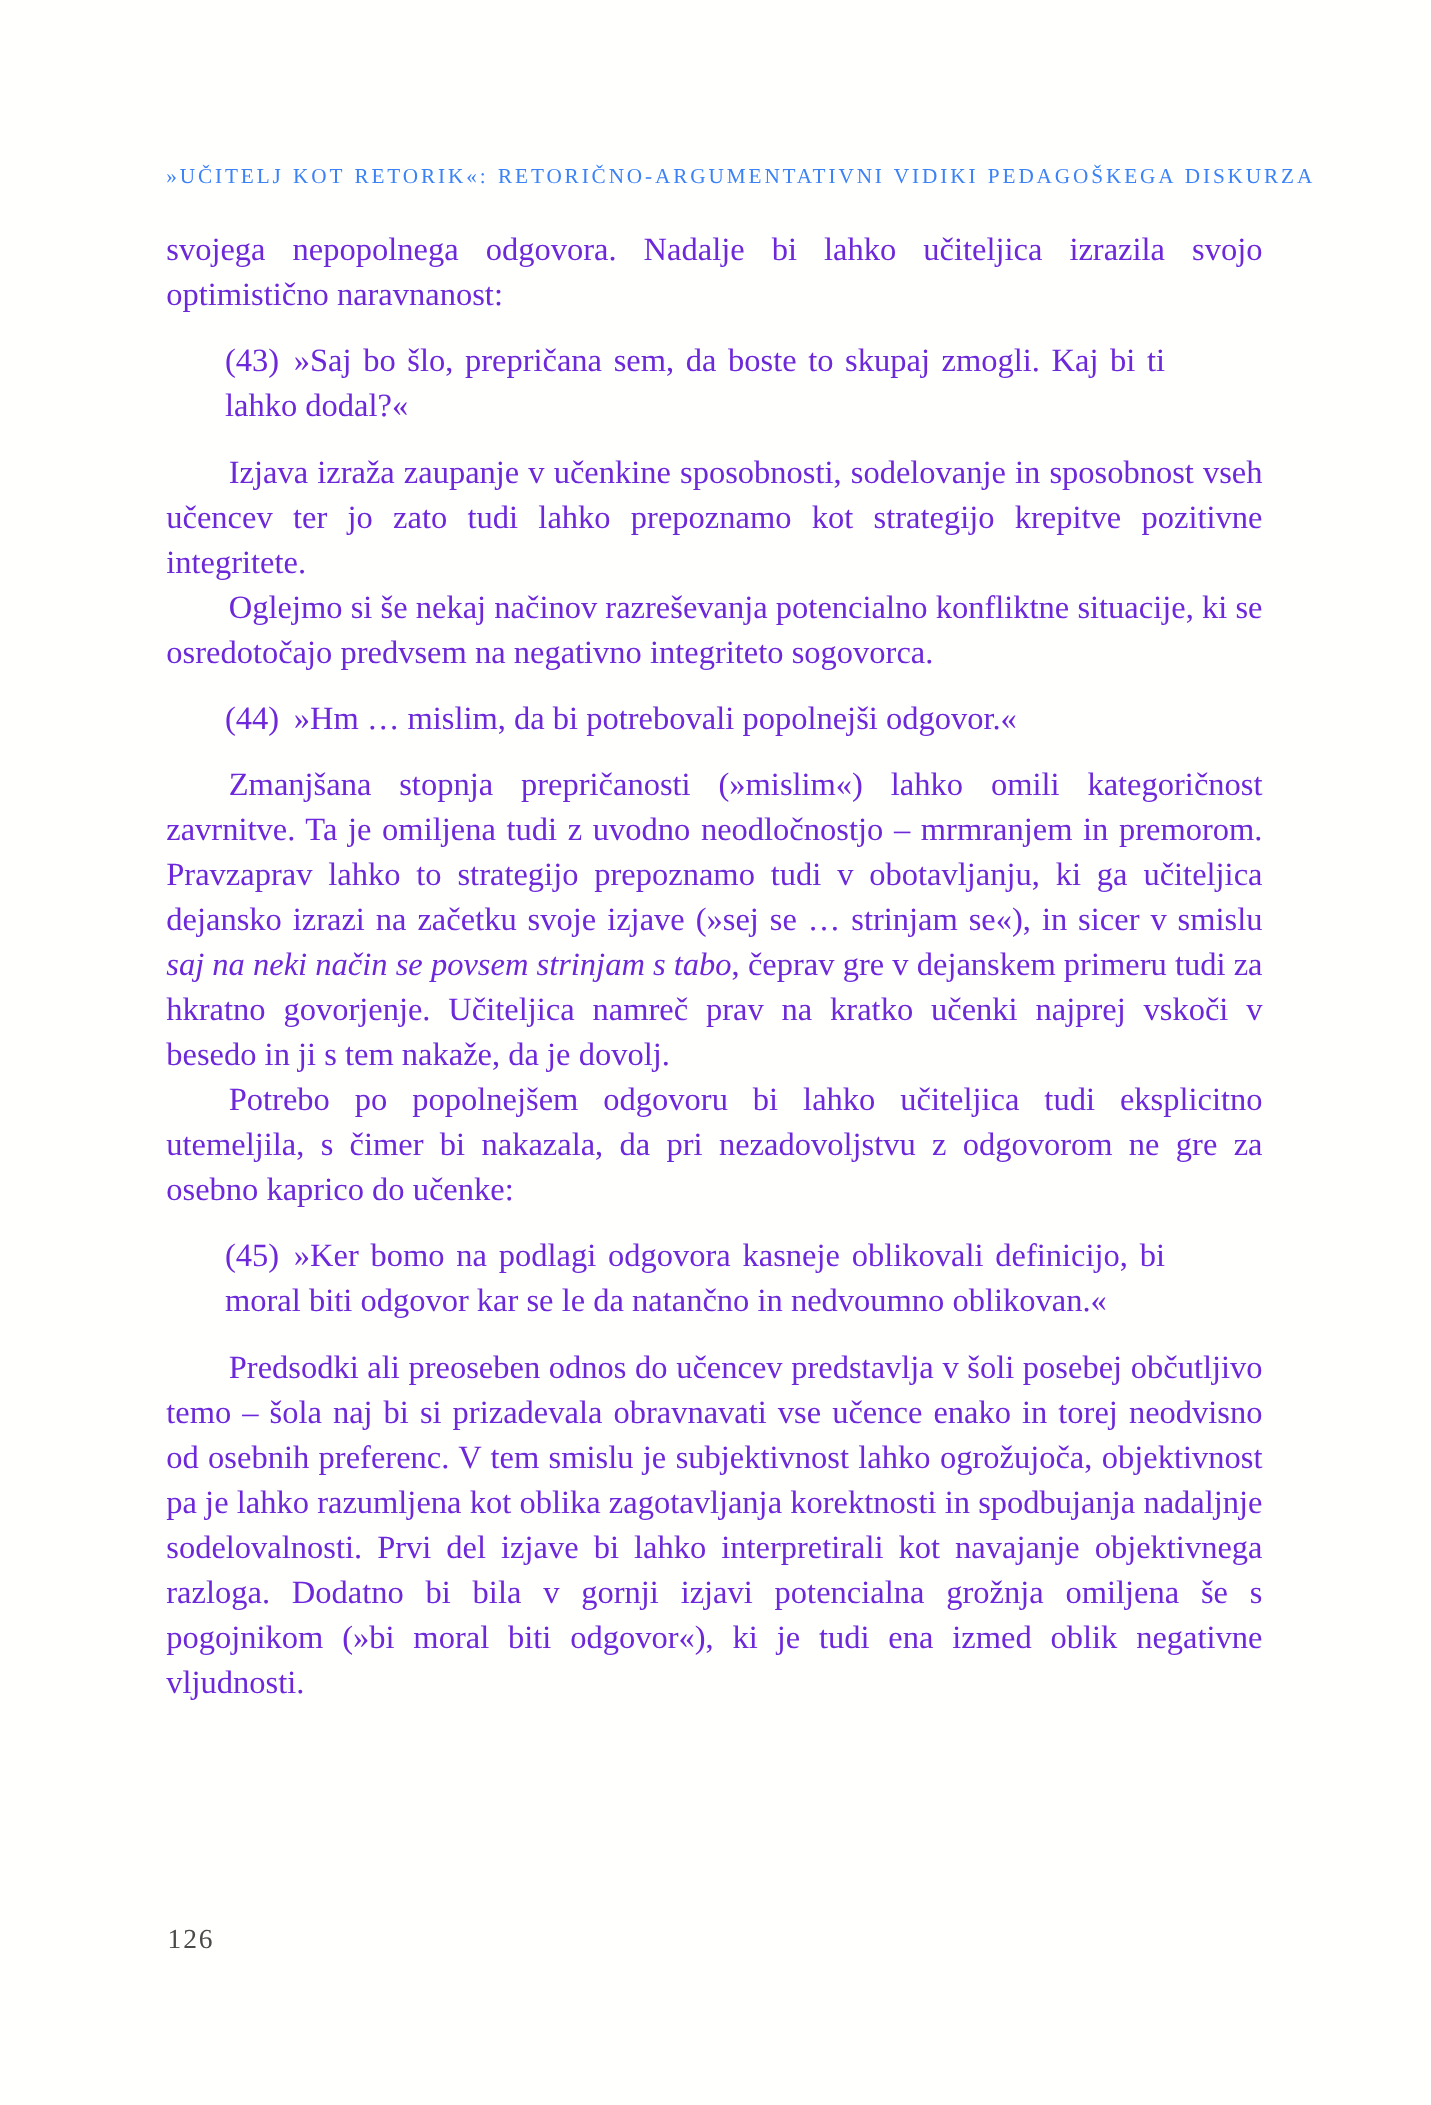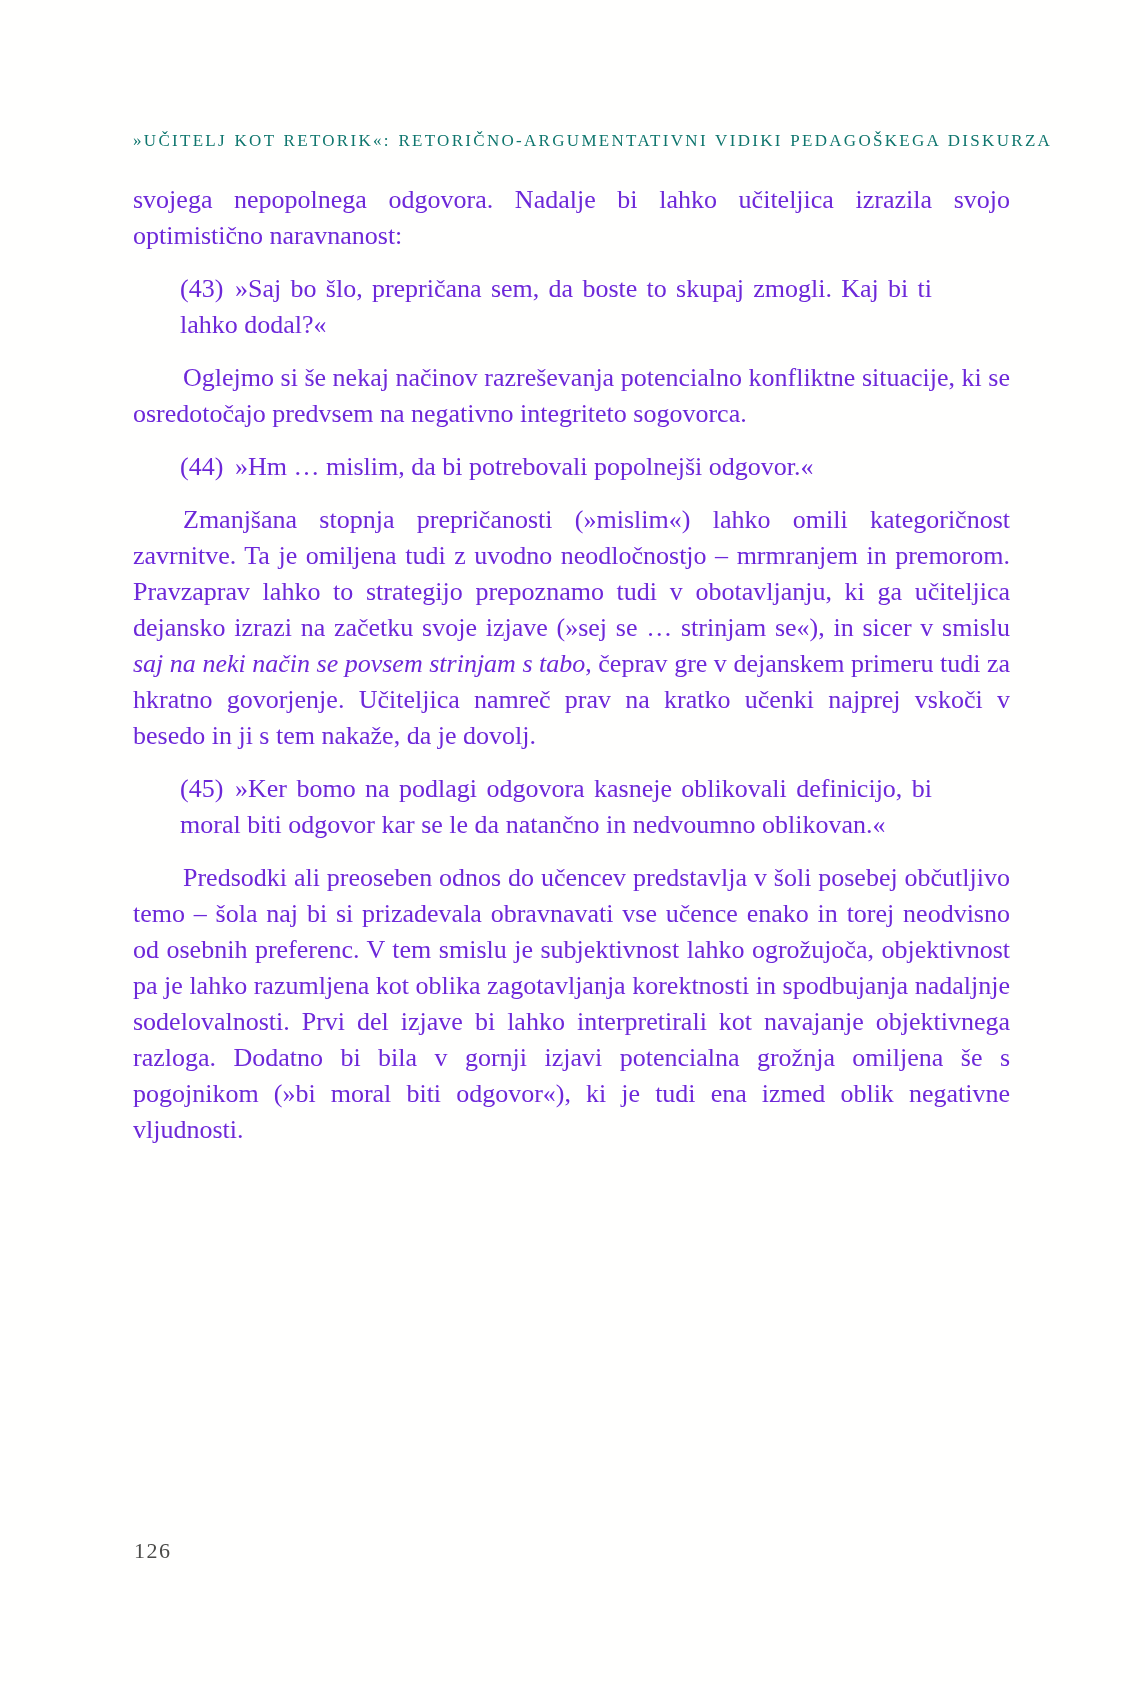--- a/index.html
+++ b/index.html
@@ -17,21 +17,21 @@
 
   .running-header {
     position: absolute;
     top: 131px;
     left: 133px;
     width: 877px;
     text-align: center;
     font-size: 17px;
     letter-spacing: 2.3px;
     word-spacing: 1px;
-    color: #0f766e;
+    color: #3b82f6;
     white-space: nowrap;
     font-variant: normal;
   }
 
   .text-column {
     position: absolute;
     top: 182px;
     left: 133px;
     width: 877px;
     font-size: 26px;
@@ -73,27 +73,29 @@
 <div class="page">
 
   <header class="running-header">»UČITELJ KOT RETORIK«: RETORIČNO-ARGUMENTATIVNI VIDIKI PEDAGOŠKEGA DISKURZA</header>
 
   <main class="text-column">
 
     <p class="para">svojega nepopolnega odgovora. Nadalje bi lahko učiteljica izrazila svojo optimistično naravnanost:</p>
 
     <blockquote class="quote"><span class="q-num">(43)</span><span>»Saj bo šlo, prepričana sem, da boste to skupaj zmogli. Kaj bi ti lahko dodal?«</span></blockquote>
 
+    <p class="para indent">Izjava izraža zaupanje v učenkine sposobnosti, sodelovanje in sposobnost vseh učencev ter jo zato tudi lahko prepoznamo kot strategijo krepitve pozitivne integritete.</p>
 
     <p class="para indent">Oglejmo si še nekaj načinov razreševanja potencialno konfliktne situacije, ki se osredotočajo predvsem na negativno integriteto sogovorca.</p>
 
     <blockquote class="quote"><span class="q-num">(44)</span><span>»Hm … mislim, da bi potrebovali popolnejši odgovor.«</span></blockquote>
 
     <p class="para indent"><span>Zmanjšana stopnja prepričanosti (»mislim«) lahko omili kategoričnost zavrnitve. Ta je omiljena tudi z uvodno neodločnostjo – mrmranjem in premorom. Pravzaprav lahko to strategijo prepoznamo tudi v obotavljanju, ki ga učiteljica dejansko izrazi na začetku svoje izjave (»sej se … strinjam se«), in sicer v smislu </span><em class="inline-italic">saj na neki način se povsem strinjam s tabo</em><span>, čeprav gre v dejanskem primeru tudi za hkratno govorjenje. Učiteljica namreč prav na kratko učenki najprej vskoči v besedo in ji s tem nakaže, da je dovolj.</span></p>
 
+    <p class="para indent">Potrebo po popolnejšem odgovoru bi lahko učiteljica tudi eksplicitno utemeljila, s čimer bi nakazala, da pri nezadovoljstvu z odgovorom ne gre za osebno kaprico do učenke:</p>
 
     <blockquote class="quote"><span class="q-num">(45)</span><span>»Ker bomo na podlagi odgovora kasneje oblikovali definicijo, bi moral biti odgovor kar se le da natančno in nedvoumno oblikovan.«</span></blockquote>
 
     <p class="para indent">Predsodki ali preoseben odnos do učencev predstavlja v šoli posebej občutljivo temo – šola naj bi si prizadevala obravnavati vse učence enako in torej neodvisno od osebnih preferenc. V tem smislu je subjektivnost lahko ogrožujoča, objektivnost pa je lahko razumljena kot oblika zagotavljanja korektnosti in spodbujanja nadaljnje sodelovalnosti. Prvi del izjave bi lahko interpretirali kot navajanje objektivnega razloga. Dodatno bi bila v gornji izjavi potencialna grožnja omiljena še s pogojnikom (»bi moral biti odgovor«), ki je tudi ena izmed oblik negativne vljudnosti.</p>
 
 
   </main>
 
   <footer>
     <span class="page-number">126</span>

